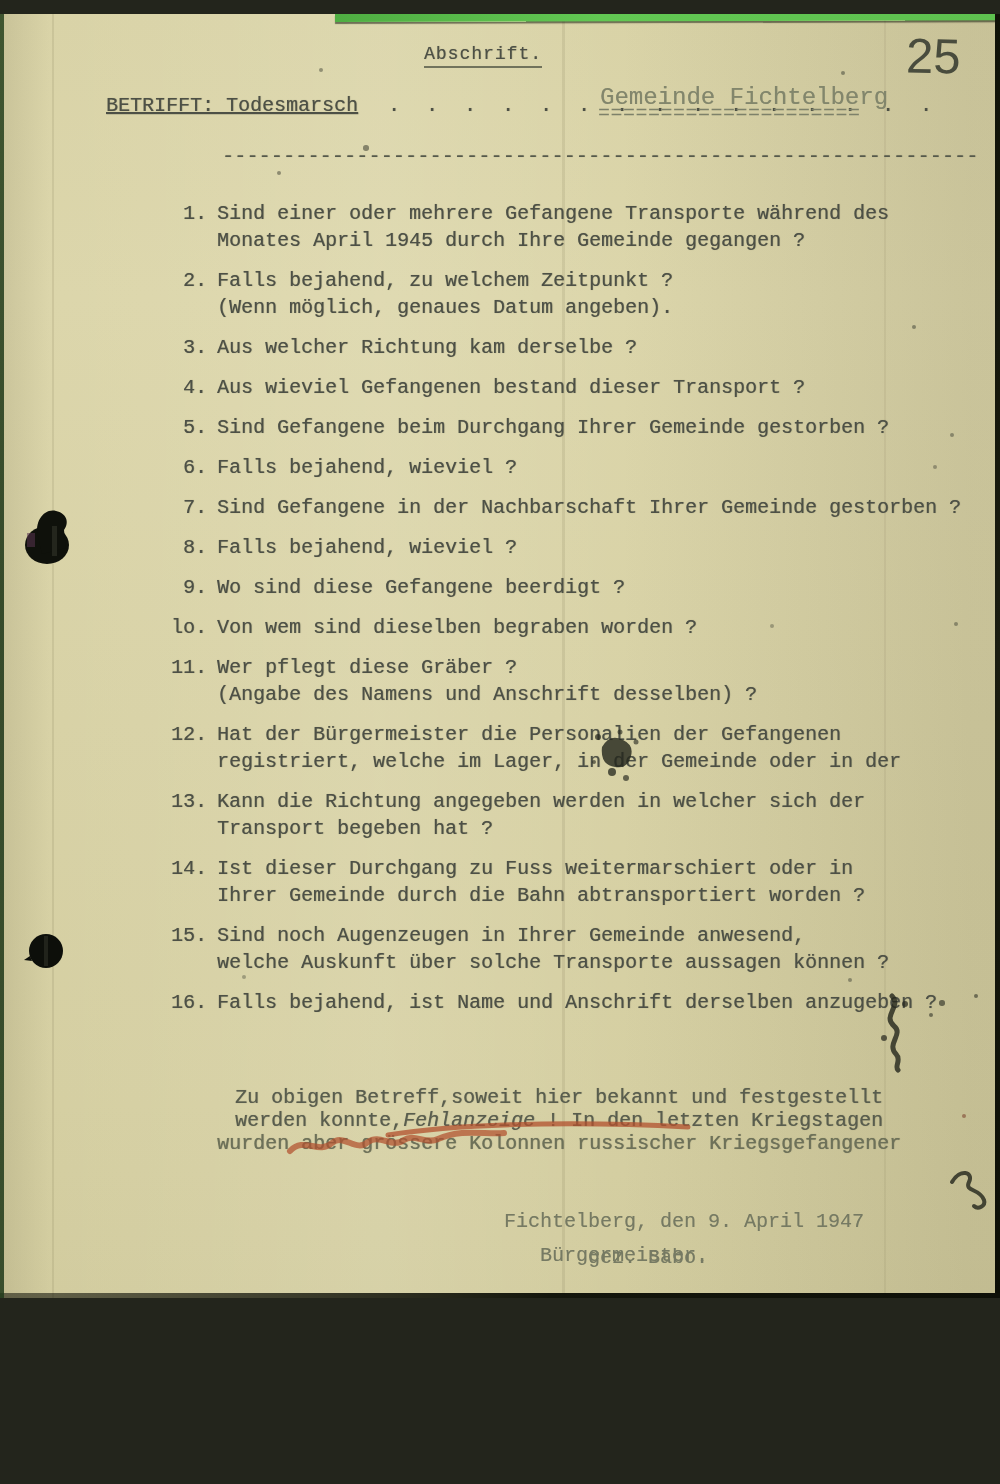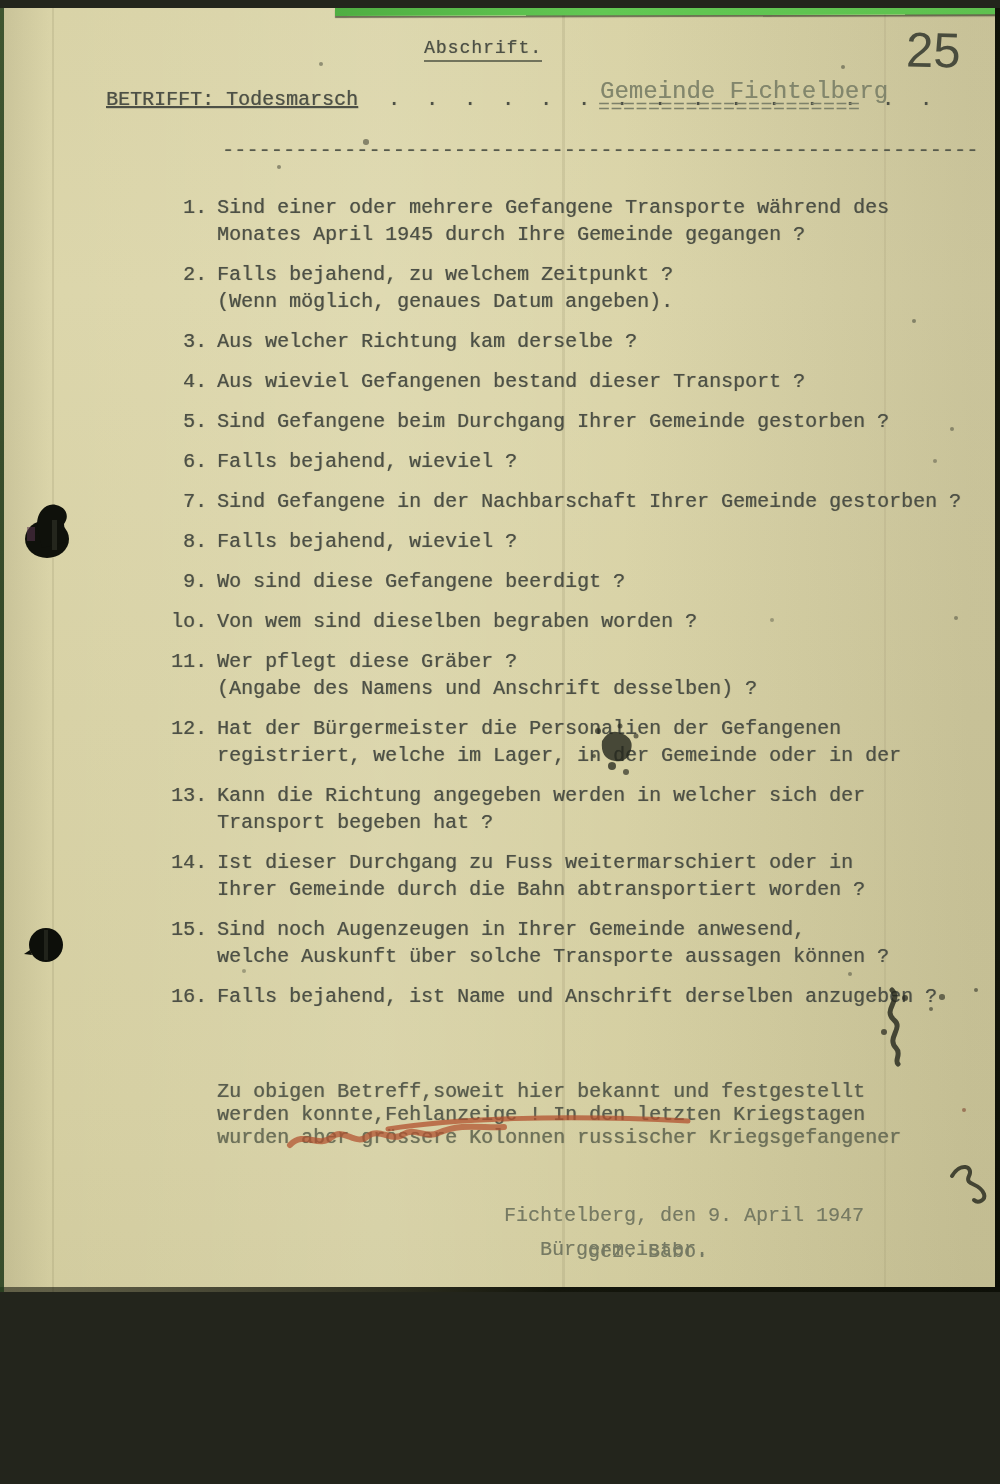--- a/index.html
+++ b/index.html
@@ -1,19 +1,19 @@
 <!DOCTYPE html>
 <html><head>
 <meta charset="utf-8">
 <style>
   html,body{margin:0;padding:0;background:#23251c;}
   .sheet{
     position:relative;
     width:1000px;height:1284px;
-    margin:8px auto;
+    margin:14px auto;
     overflow:hidden;
     background:
       linear-gradient(90deg, rgba(120,114,80,.18) 0, rgba(0,0,0,0) 5%, rgba(255,255,240,.10) 38%, rgba(0,0,0,0) 62%, rgba(110,104,72,.16) 97%),
       linear-gradient(180deg, #d9d3a7 0, #dcd6ab 22%, #d8d2a6 55%, #d5cfa2 85%, #d2cc9f 100%);
     font-family:"Liberation Mono","DejaVu Sans Mono",monospace;
     color:#4d5046;
   }
   .crease{position:absolute;top:0;height:100%;pointer-events:none;}
   .crease.c1{left:52px;width:2px;background:rgba(110,106,74,.14);}
   .crease.c2{left:562px;width:3px;background:rgba(118,112,80,.15);}
@@ -44,23 +44,23 @@
   .betrifft-dots{left:388px;top:80px;font-size:20px;letter-spacing:7px;}
   .subject-overlay{left:600px;top:70px;font-size:24px;color:#82866c;text-shadow:.3px .3px .5px rgba(130,134,108,.6);}
   .subject-underline{left:598px;top:88px;font-size:20px;color:#7d816a;letter-spacing:.5px;}
   .separator{left:222px;top:131px;font-size:20px;letter-spacing:.2px;color:#565a4c;}
 
   .q-list{position:absolute;left:0;top:186px;width:980px;font-size:20px;line-height:27px;}
   .q{position:relative;margin-bottom:13px;}
   .q-num{position:absolute;left:0;top:0;width:207px;text-align:right;}
   .q-text{display:block;margin-left:217px;}
 
-  .answer{position:absolute;left:217px;top:1072px;font-size:20px;line-height:23px;color:#595d4e;}
+  .answer{position:absolute;left:217px;top:1072px;font-size:20px;line-height:23px;color:#595d4e;text-align:center;}
   .answer .fade{color:#6d7159;}
-  .marked-word{position:relative;}
+  .marked-word{position:relative;font-style:italic;}
 
   .signature{position:absolute;left:0;top:0;width:100%;font-size:20px;color:#767a63;text-shadow:.3px .3px .5px rgba(118,122,99,.5);}
   .sig-place{left:504px;top:1196px;}
   .sig-role{left:540px;top:1230px;}
   .sig-signed{left:588px;top:1232px;}
 
   svg.overlay{position:absolute;left:0;top:0;pointer-events:none;}
 </style>
 </head>
 <body>

